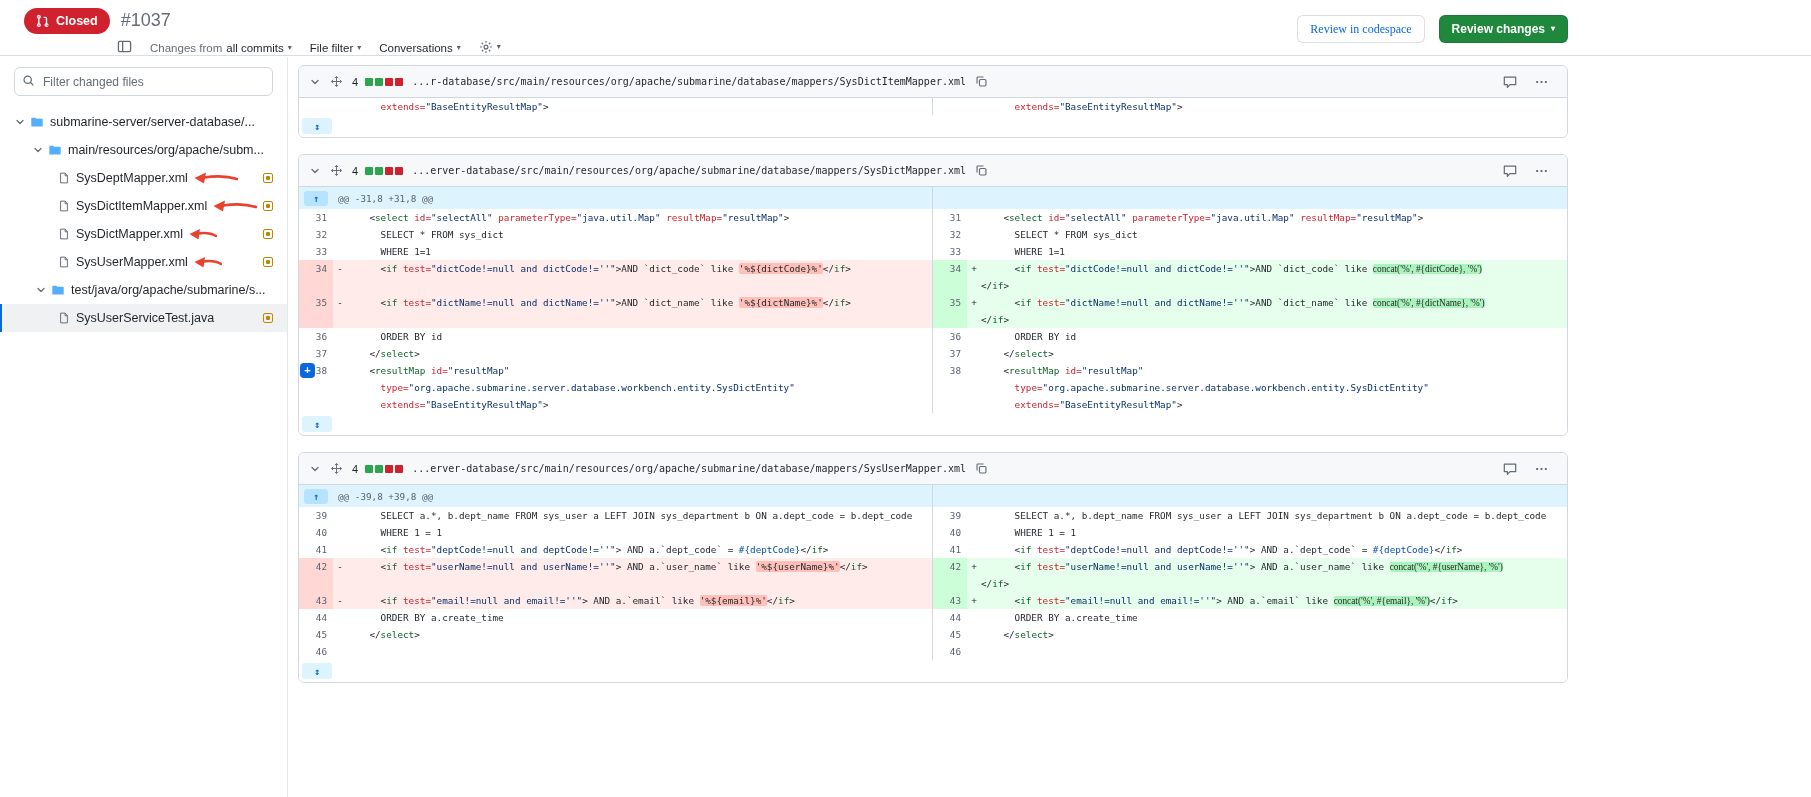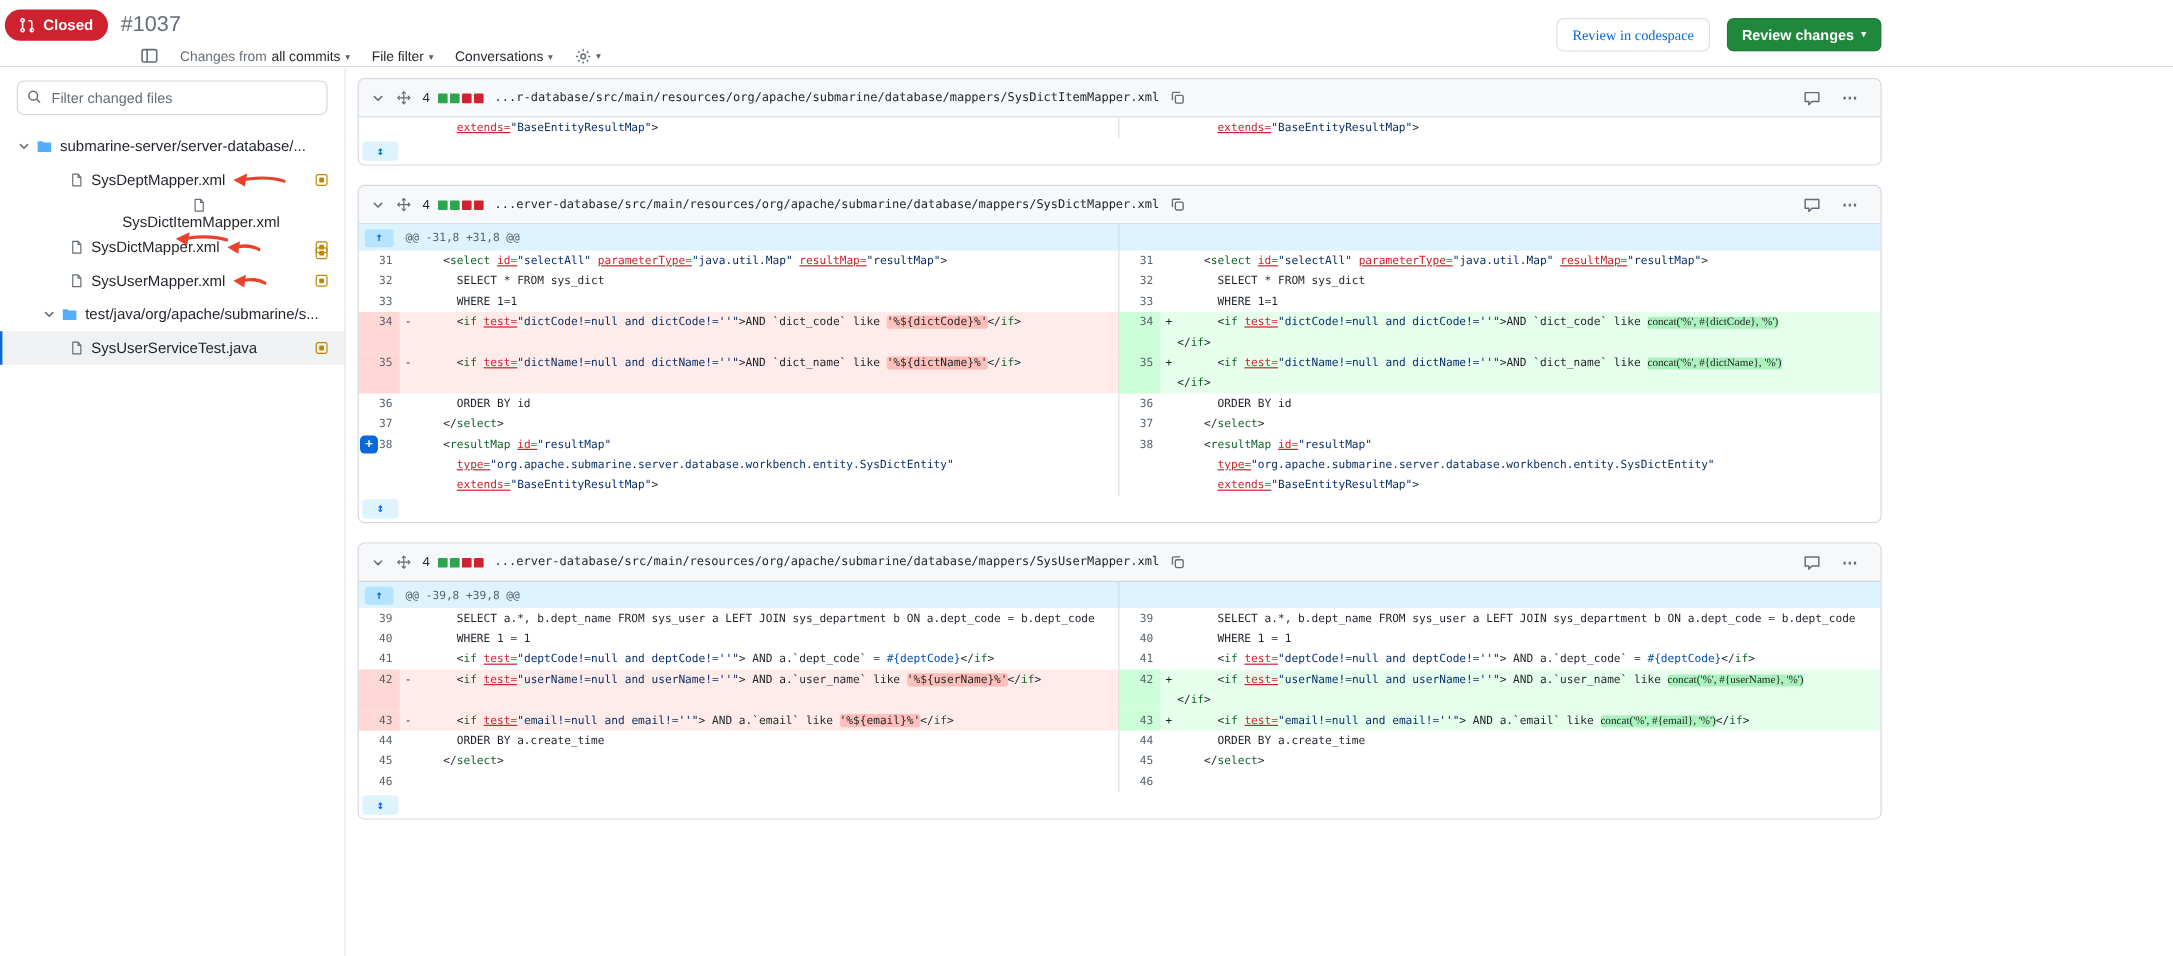--- a/index.html
+++ b/index.html
@@ -2,21 +2,21 @@
 <html style="--closed_red: #cf222e; --primary_green: #1f883d; --link_blue: #0969da; --add_bg: #e6ffec; --del_bg: #ffebe9; --add_hl: #abf2bc; --del_hl: #ffc0ba; --hunk_bg: #ddf4ff;"><head>
 <meta charset="utf-8">
 <style>
   * { box-sizing: border-box; margin: 0; padding: 0; }
   html,body { width: 1811px; height: 797px; overflow: hidden; background: #fff;
     font-family: "Liberation Sans", sans-serif; color: #1f2328; position: relative; }
 
   
   .topbar { position: absolute; top: 0; left: 0; width: 1811px; height: 56px;
     background: #fff; border-bottom: 1px solid #d8dee4; z-index: 5; }
-  .titlerow { display: flex; align-items: center; gap: 11px; padding: 9px 16px 0 4px; height: 32px; }
+  .titlerow { display: flex; align-items: center; gap: 11px; padding: 9px 16px 0 24px; height: 32px; }
   .badge { display: inline-flex; align-items: center; gap: 6px; background: var(--closed_red,#cf222e);
     color: #fff; font-weight: bold; font-size: 12.5px; padding: 0 12px; height: 26px; border-radius: 999px; flex: none; }
   .prtitle { font-weight: bold; font-size: 14.5px; color: #1f2328; }
   .prnum { font-size: 18px; color: #656d76; }
   .toolrow { display: flex; align-items: flex-end; gap: 18px; padding-left: 117px; height: 22px;
     font-size: 11.5px; color: #24292f; }
   .tool { display: inline-flex; align-items: center; gap: 4px; cursor: pointer; }
   .muted { color: #656d76; }
   .caret { font-size: 8px; color: #59636e; line-height: 1; }
   .caret.white { color: #fff; }
@@ -74,21 +74,21 @@
   .code { flex: 1; white-space: pre; overflow: hidden; padding-right: 4px; }
   .cl { height: 17px; }
   .side.del { background: var(--del_bg,#ffebe9); }
   .side.del .ln { background: #ffd7d5; }
   .side.add { background: var(--add_bg,#e6ffec); }
   .side.add .ln { background: #ccffd8; }
   .side.del .seg-h { background: var(--del_hl,#ffc0ba); border-radius: 2px; }
   .side.add .seg-h { background: var(--add_hl,#abf2bc); border-radius: 2px; font-family: Liberation Serif, serif; }
   .seg-p { color: #1f2328; }
   .seg-t { color: #116329; }
-  .seg-a { color: #cf222e; text-decoration: underline; }
+  .seg-a { color: #cf222e; }
   .seg-s { color: #0a3069; }
   .seg-c { color: #0550ae; }
   .seg-h { color: #1f2328; }
 
   .hunkrow { min-height: 22px; }
   .hunkrow .side { background: var(--hunk_bg,#ddf4ff); align-items: center; }
   .hunk-text { padding-left: 10px; color: #57606a; }
   .exbtn { width: 24px; height: 15px; margin-left: 5px; background: #b6e3ff; border-radius: 3px;
     color: #0969da; display: inline-flex; align-items: center; justify-content: center;
     font-size: 10px; font-weight: bold; cursor: pointer; }
@@ -171,37 +171,50 @@
             <path d="M4 6l4 4 4-4" stroke="#636c76" stroke-width="1.7" stroke-linecap="round" stroke-linejoin="round"></path>
           </svg>
         </span>
         <span class="ticon">
           <svg width="14" height="13" viewBox="0 0 16 16">
             <path d="M1.75 2h4l1.5 1.5h7a.75.75 0 0 1 .75.75v8a.75.75 0 0 1-.75.75H1.75A.75.75 0 0 1 1 12.25v-9.5A.75.75 0 0 1 1.75 2z" fill="#54aeff"></path>
           </svg>
         </span>
         <span class="tlabel">submarine-server/server-database/...</span>
       </div>
+      <div class="trow" style="padding-left: 30px;">
+        <span class="chev">
+          <svg width="12" height="12" viewBox="0 0 16 16" fill="none">
+            <path d="M4 6l4 4 4-4" stroke="#636c76" stroke-width="1.7" stroke-linecap="round" stroke-linejoin="round"></path>
+          </svg>
+        </span>
+        <span class="ticon">
+          <svg width="14" height="13" viewBox="0 0 16 16">
+            <path d="M1.75 2h4l1.5 1.5h7a.75.75 0 0 1 .75.75v8a.75.75 0 0 1-.75.75H1.75A.75.75 0 0 1 1 12.25v-9.5A.75.75 0 0 1 1.75 2z" fill="#54aeff"></path>
+          </svg>
+        </span>
+        <span class="tlabel">main/resources/org/apache/subm...</span>
+      </div>
       <div class="trow" style="padding-left: 54px;">
         <span class="ticon">
           <svg width="12" height="14" viewBox="0 0 16 16" fill="none" stroke="#636c76" stroke-width="1.3">
             <path d="M3.5 1.5h6L12.5 5v9.5h-9z" stroke-linejoin="round"></path>
             <path d="M9.5 1.5V5h3"></path>
           </svg>
         </span>
         <span class="tlabel">SysDeptMapper.xml</span>
         <span class="arrow">
           <svg width="44" height="14" viewBox="0 0 44 14">
             <path d="M43 8 C 32 4.5, 20 5, 10 6.5" fill="none" stroke="#e8422d" stroke-width="2.6" stroke-linecap="round"></path>
             <polygon points="0.5,7 12,1.5 10,12.5" fill="#e8422d"></polygon>
           </svg>
         </span>
         <span class="status"></span>
       </div>
-      <div class="trow" style="padding-left: 54px; flex-direction: column;">
+      <div class="trow" style="padding-left: 54px;">
         <span class="ticon">
           <svg width="12" height="14" viewBox="0 0 16 16" fill="none" stroke="#636c76" stroke-width="1.3">
             <path d="M3.5 1.5h6L12.5 5v9.5h-9z" stroke-linejoin="round"></path>
             <path d="M9.5 1.5V5h3"></path>
           </svg>
         </span>
         <span class="tlabel">SysDictItemMapper.xml</span>
         <span class="arrow">
           <svg width="44" height="14" viewBox="0 0 44 14">
             <path d="M43 8 C 32 4.5, 20 5, 10 6.5" fill="none" stroke="#e8422d" stroke-width="2.6" stroke-linecap="round"></path>

